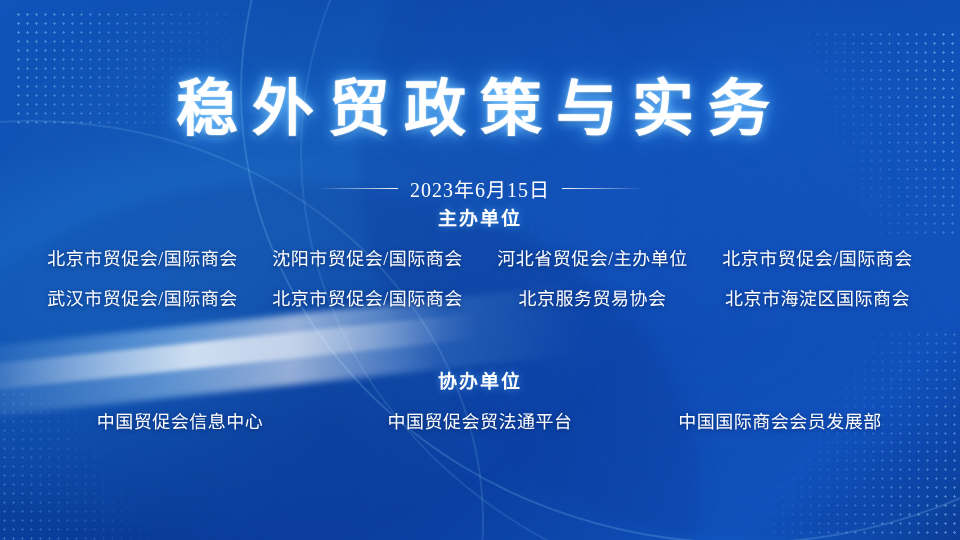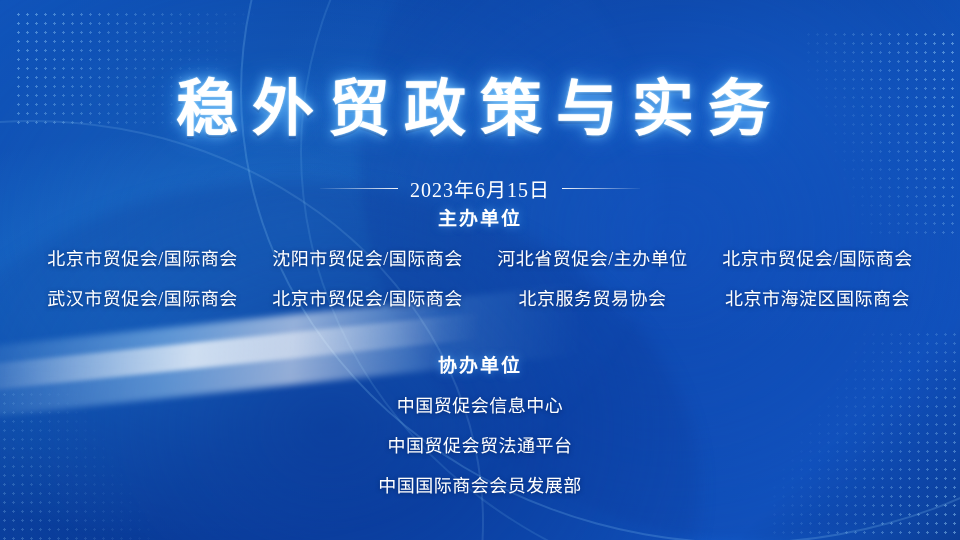--- a/index.html
+++ b/index.html
@@ -165,24 +165,24 @@
     row-gap: 14px;
   }
   .org {
     font-size: 18px;
     color: #ffffff;
     letter-spacing: 0.5px;
     white-space: nowrap;
     text-shadow: 0 1px 4px rgba(5,35,95,0.8);
   }
   .section.co {
-    margin-top: 40px;
+    margin-top: 56px;
   }
   .co .org-grid {
-    grid-template-columns: repeat(1, 1fr);
+    grid-template-columns: repeat(3, 1fr);
   }
 </style>
 </head>
 <body>
 
 <div class="poster">
 
   <div class="swoosh sw1"></div>
   <div class="swoosh sw2"></div>
   <div class="swoosh sw3"></div>

